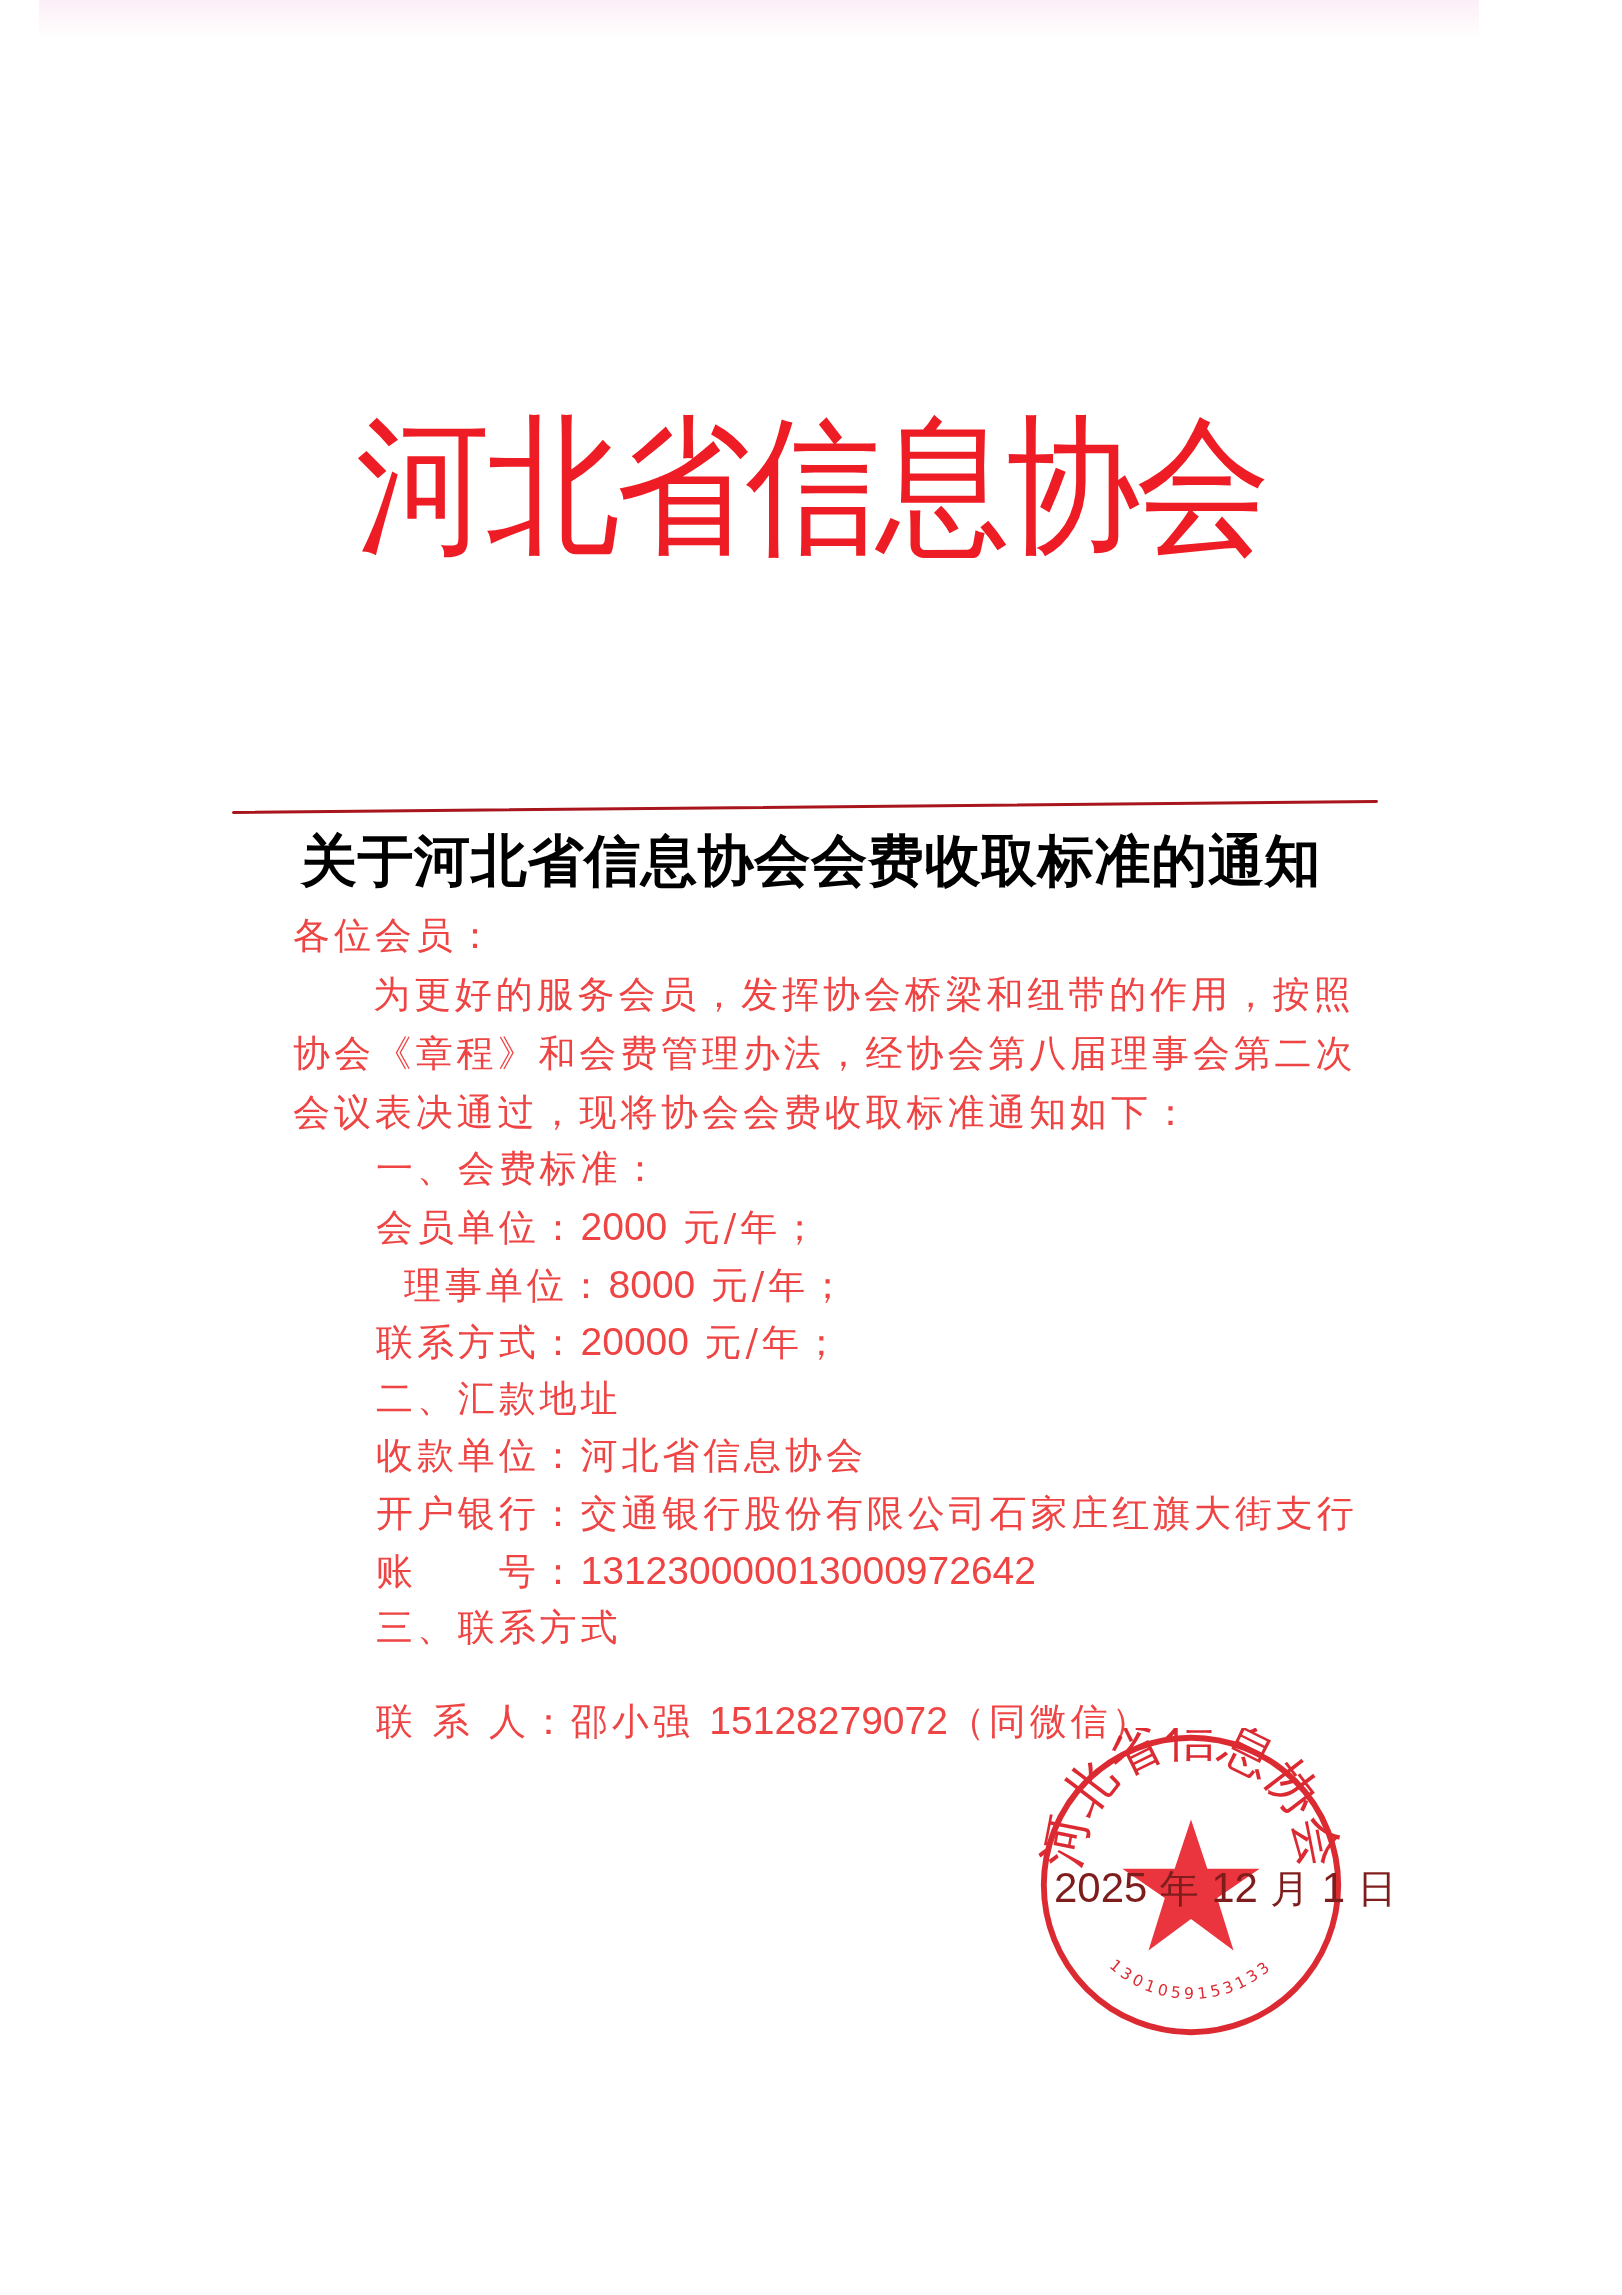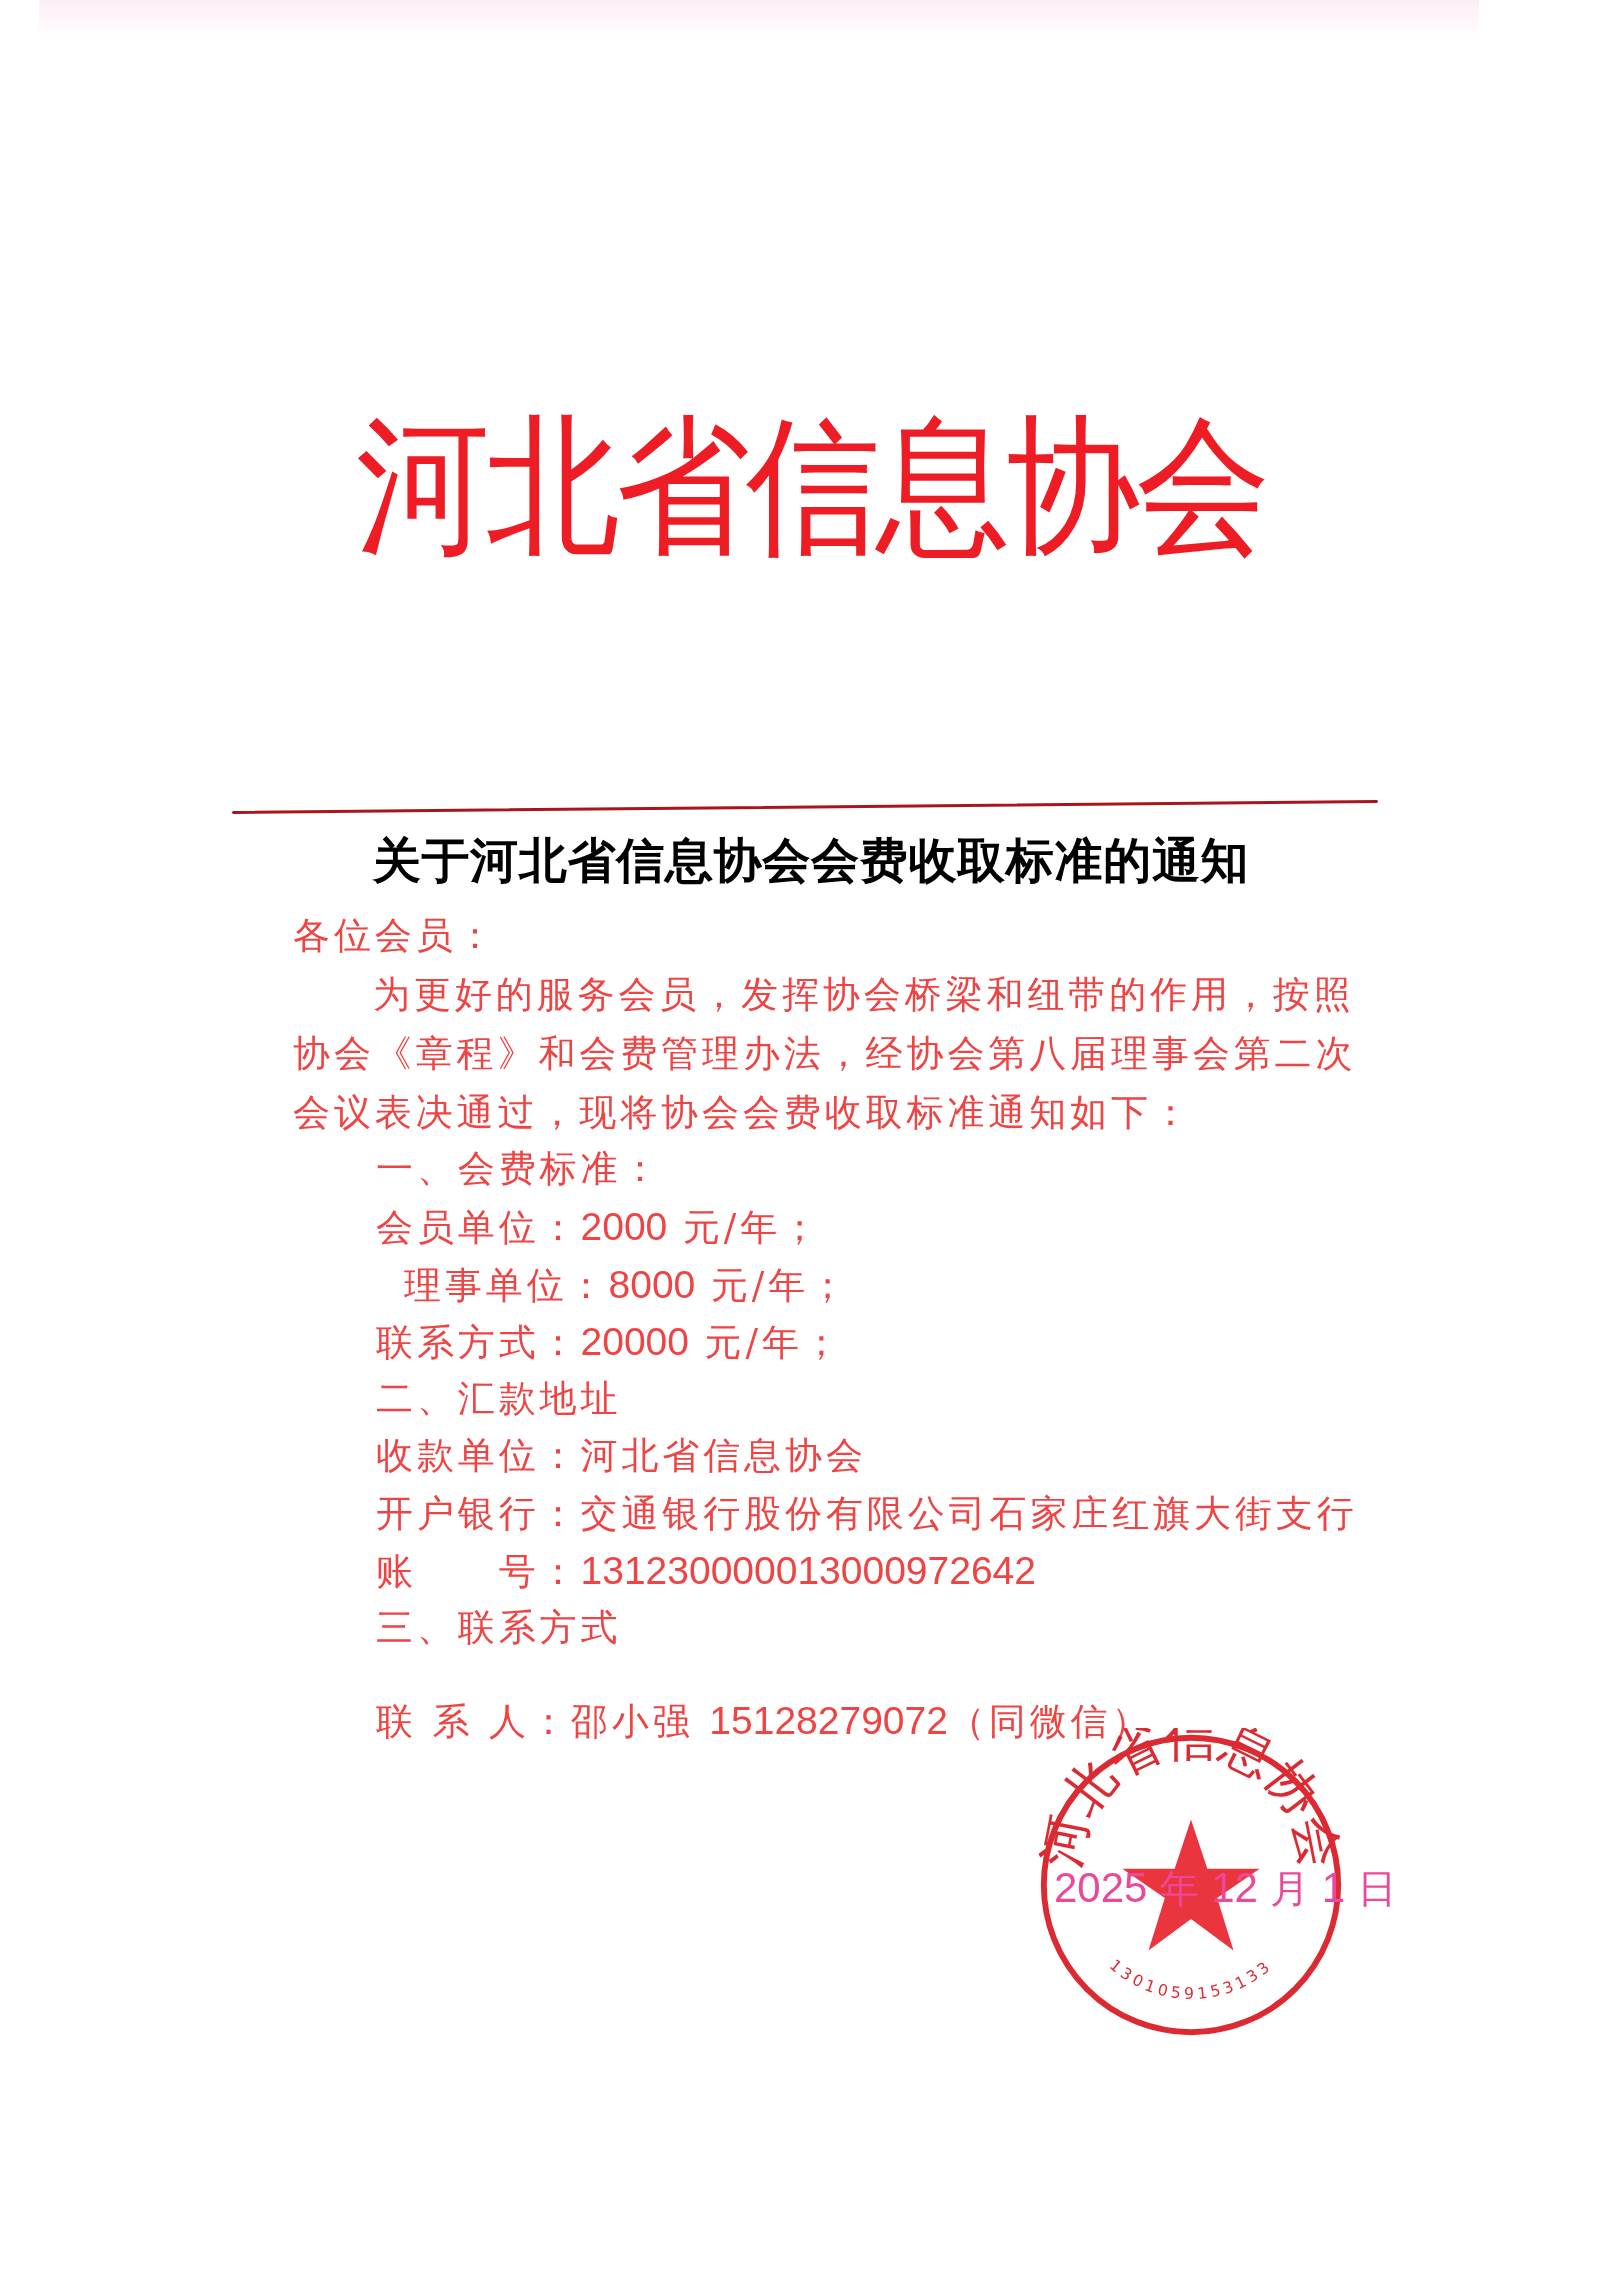--- a/index.html
+++ b/index.html
@@ -46,21 +46,21 @@
     transform: rotate(-0.55deg);
     transform-origin: left center;
   }
   .doc-title {
     position: absolute;
     left: 0; width: 1622px;
     top: 828px;
     text-align: center;
     font-family: "DejaVu Sans", "Liberation Sans", sans-serif;
     font-weight: bold;
-    font-size: 48px;
+    font-size: 56px;
     line-height: 65px;
     letter-spacing: 0.7px;
     color: #000;
   }
   .body-line {
     position: absolute;
     font-size: 37px;
     line-height: 46px;
     letter-spacing: 3.9px;
     white-space: nowrap;
@@ -71,21 +71,21 @@
     letter-spacing: 0;
     font-size: 39px;
   }
   .date-line {
     position: absolute;
     left: 1054px;
     top: 1865px;
     font-size: 39px;
     line-height: 46px;
     white-space: nowrap;
-    color: #ec4899;
+    color: #7f1d1d;
     z-index: 3;
   }
   .date-line .num { font-size: 42px; }
 
   .seal {
     position: absolute;
     left: 1034px;
     top: 1728px;
     width: 314px;
     height: 314px;

